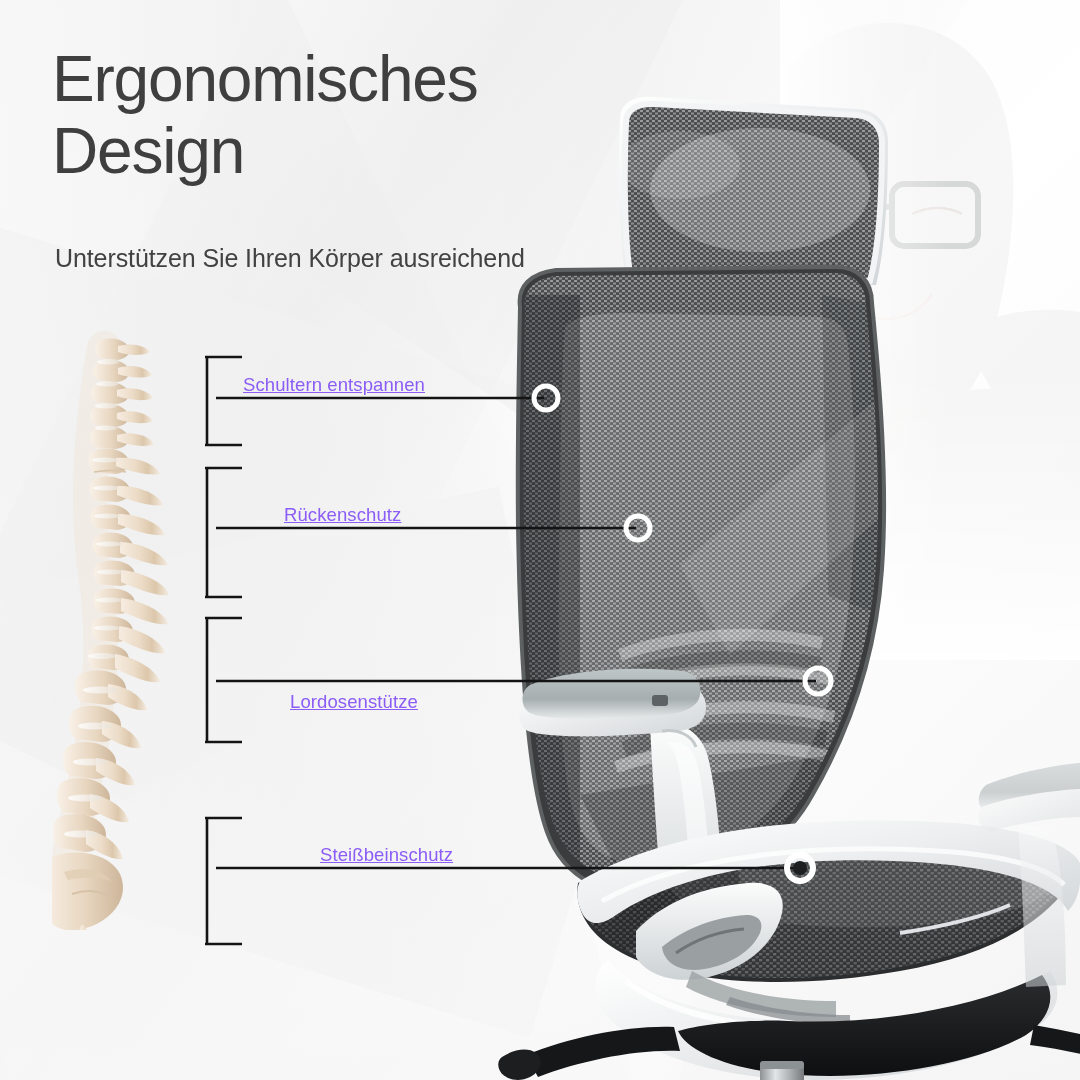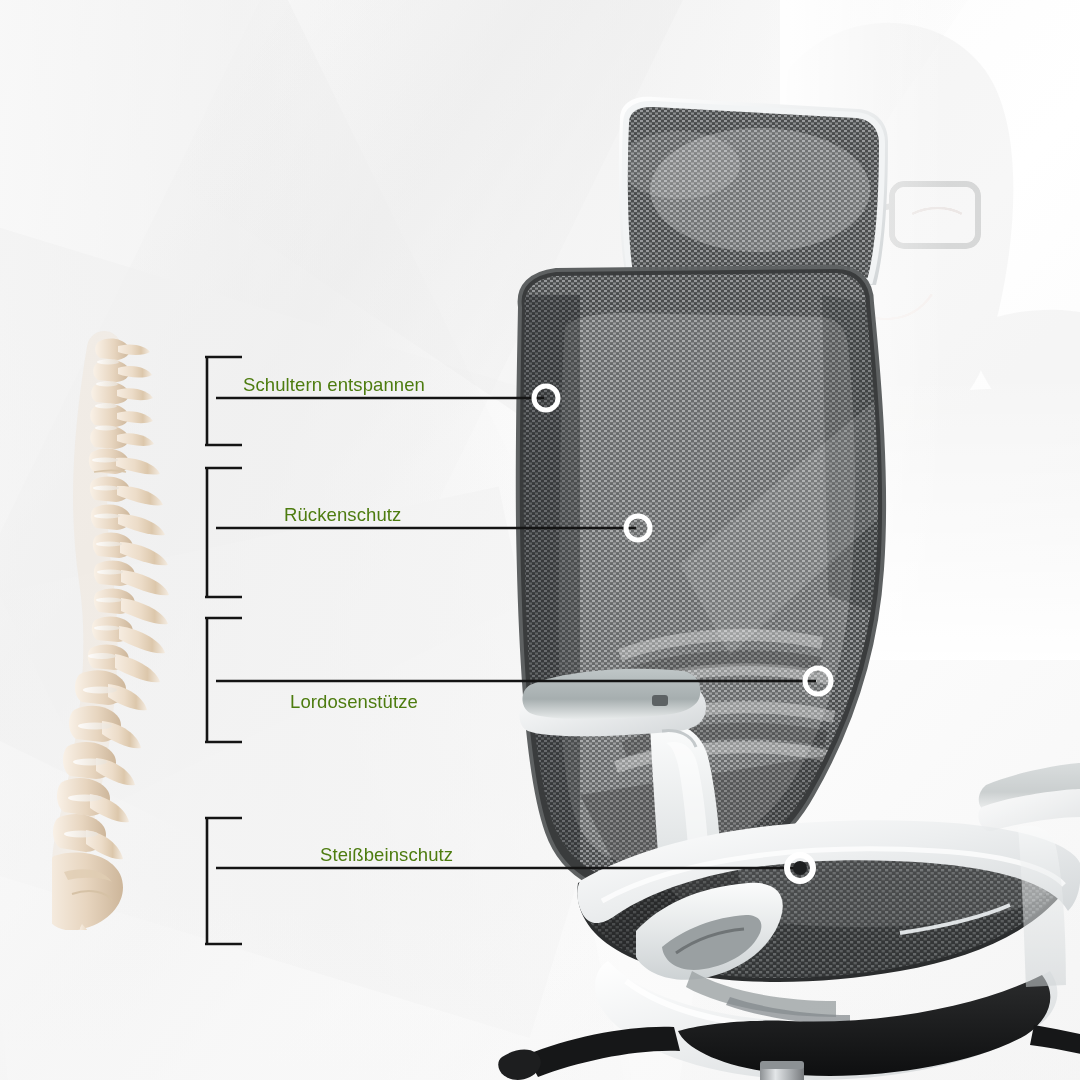--- a/index.html
+++ b/index.html
@@ -74,22 +74,22 @@
   
   .spine{
     position:absolute; left:52px; top:330px; width:120px; height:600px;
     z-index:15;
   }
 
   
   .callouts{ position:absolute; inset:0; z-index:30; pointer-events:none; }
   .callout-label{
     position:absolute;
-    font-size:18.5px; color:#4d7c0f; font-weight:400;
-    letter-spacing:.1px; white-space:nowrap;
+    font-size:18.5px; color:#8b5cf6; font-weight:400;
+    letter-spacing:.1px; white-space:nowrap;text-decoration:underline;
   }
 
   
   .chair{ position:absolute; left:430px; top:95px; width:650px; height:985px; z-index:10; }
 
   .marker-ring{ pointer-events:none; }
 </style>
 </head>
 <body>
 
@@ -502,19 +502,22 @@
 
     <g class="marker-ring">
       <circle cx="546" cy="398" r="12" fill="none" stroke="#ffffff" stroke-width="5"></circle>
       <circle cx="638" cy="528" r="12" fill="none" stroke="#ffffff" stroke-width="5"></circle>
       <circle cx="818" cy="681" r="13" fill="none" stroke="#ffffff" stroke-width="5"></circle>
       <circle cx="800" cy="868" r="13" fill="none" stroke="#ffffff" stroke-width="6"></circle>
       <circle cx="800" cy="868" r="7" fill="#1d1f20"></circle>
     </g>
   </svg>
 
+  <div class="title">Ergonomisches
+Design</div>
+  <div class="subtitle">Unterstützen Sie Ihren Körper ausreichend</div>
 
   <div class="callout-label" style="left:243px; top:374px;">Schultern entspannen</div>
   <div class="callout-label" style="left:284px; top:504px;">Rückenschutz</div>
   <div class="callout-label" style="left:290px; top:691px;">Lordosenstütze</div>
   <div class="callout-label" style="left:276px; top:844px;margin-left:44px;">Steißbeinschutz</div>
 
 </div>
 
 </body></html>

